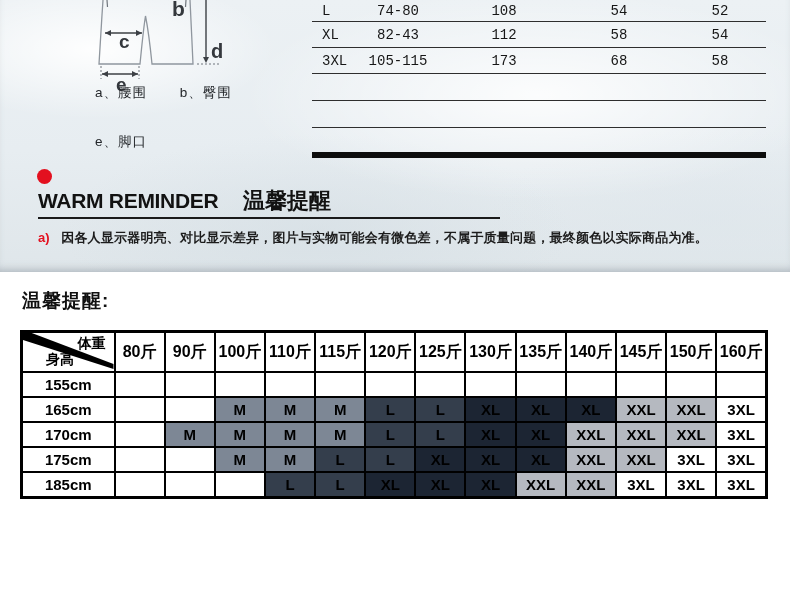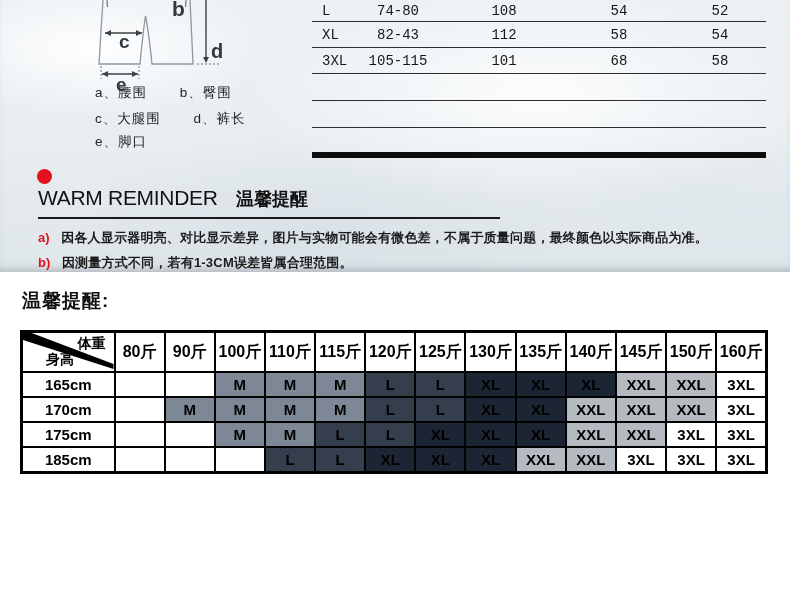--- a/index.html
+++ b/index.html
@@ -32,22 +32,22 @@
   .spec-c0 { width:40px; padding-left:10px; text-align:left; }
   .spec-c1 { width:92px; text-align:center; }
   .spec-c2 { width:120px; text-align:center; }
   .spec-c3 { width:110px; text-align:center; }
   .spec-c4 { width:92px; text-align:center; }
   #spec-bottom-bar { position:absolute; left:312px; top:152px; width:454px; height:6px; background:#0d0d0d; }
 
   
   #warm-dot { position:absolute; left:37px; top:169px; width:15px; height:15px; border-radius:50%; }
   #warm-title { position:absolute; left:38px; top:186px; white-space:nowrap; }
-  #warm-title .en { font-size:21px; font-weight:400; color:#121212; letter-spacing:-0.3px; }
-  #warm-title .zh { font-size:18px; font-weight:700; color:#121212; margin-left:14px; }
+  #warm-title .en { font-size:21px; font-weight:700; color:#121212; letter-spacing:-0.3px; }
+  #warm-title .zh { font-size:22px; font-weight:700; color:#121212; margin-left:20px; }
   #warm-underline { position:absolute; left:38px; top:217px; width:462px; height:2px; background:#1a1a1a; }
   .note-row { position:absolute; left:38px; white-space:nowrap; font-size:13px; }
   .note-marker { font-weight:700; margin-right:8px; }
   .note-text { color:#1c1c1c; font-weight:700; letter-spacing:0.2px; }
 
   
   #size-heading { position:absolute; left:22px; top:288px; font-size:19px; font-weight:800; color:#111; letter-spacing:1px; }
   #size-table-wrap { position:absolute; left:20px; top:330px; }
   #size-table { border-collapse:collapse; table-layout:fixed; width:748px; border:3px solid #000; }
   #size-table th, #size-table td { border:2px solid #000; text-align:center; padding:0; overflow:hidden; font-weight:700; color:#000; }
@@ -86,24 +86,20 @@
       <line x1="41" y1="66" x2="41" y2="79" stroke="#6f757c" stroke-width="1" stroke-dasharray="2,2"></line>
       <line x1="79" y1="66" x2="79" y2="79" stroke="#6f757c" stroke-width="1" stroke-dasharray="2,2"></line>
       <line x1="42" y1="74" x2="78" y2="74" stroke="#3c4045" stroke-width="1.4"></line>
       <path d="M42,74 l6,-3 l0,6 z M78,74 l-6,-3 l0,6 z" fill="#3c4045"></path>
       <text x="56" y="91" font-size="19" font-weight="bold" fill="#34383d">e</text>
     </svg>
 
     <div class="legend-line" style="top:84px;">
       <span class="pair-gap">a、腰围</span>
       <span>b、臀围</span>
-    </div>
-    <div class="legend-line" style="top:110px;">
-      <span class="pair-gap">c、大腿围</span>
-      <span>d、裤长</span>
     </div>
     <div class="legend-line" style="top:133px;">
       <span>e、脚口</span>
     </div>
 
     <div id="spec-table">
         <div class="spec-row first">
           <span class="spec-c0">L</span>
           <span class="spec-c1">74-80</span>
           <span class="spec-c2">108</span>
@@ -113,42 +109,38 @@
         <div class="spec-row">
           <span class="spec-c0">XL</span>
           <span class="spec-c1">82-43</span>
           <span class="spec-c2">112</span>
           <span class="spec-c3">58</span>
           <span class="spec-c4">54</span>
         </div>
         <div class="spec-row">
           <span class="spec-c0">3XL</span>
           <span class="spec-c1">105-115</span>
-          <span class="spec-c2">101</span>
+          <span class="spec-c2">173</span>
           <span class="spec-c3">68</span>
           <span class="spec-c4">58</span>
         </div>
         <div class="spec-row empty-row"></div>
         <div class="spec-row empty-row"></div>
       </div>
     <div id="spec-bottom-bar"></div>
 
     <div id="warm-dot" style="background: rgb(227, 16, 31);"></div>
     <div id="warm-title">
       <span class="en">WARM REMINDER</span>
       <span class="zh">温馨提醒</span>
     </div>
     <div id="warm-underline"></div>
     <div class="note-row" style="top:229px;">
       <span class="note-marker" style="color: rgb(227, 16, 31);">a)</span>
       <span class="note-text">因各人显示器明亮、对比显示差异，图片与实物可能会有微色差，不属于质量问题，最终颜色以实际商品为准。</span>
-    </div>
-    <div class="note-row" style="top:254px;">
-      <span class="note-marker" style="color: rgb(227, 16, 31);">b)</span>
-      <span class="note-text">因测量方式不同，若有1-3CM误差皆属合理范围。</span>
     </div>
   </div>
 
   <div id="size-heading">温馨提醒:</div>
 
   <div id="size-table-wrap">
     <table id="size-table">
       <thead>
         <tr class="hdr">
           <th class="corner">
@@ -171,20 +163,36 @@
             <th>130斤</th>
             <th>135斤</th>
             <th>140斤</th>
             <th>145斤</th>
             <th>150斤</th>
             <th>160斤</th>
           </tr>
       </thead>
       <tbody>
 
+      <tr class="body-row">
+            <th class="row-label">155cm</th>
+            <td style="background: rgb(255, 255, 255);"></td>
+            <td style="background: rgb(255, 255, 255);"></td>
+            <td style="background: rgb(255, 255, 255);"></td>
+            <td style="background: rgb(255, 255, 255);"></td>
+            <td style="background: rgb(255, 255, 255);"></td>
+            <td style="background: rgb(255, 255, 255);"></td>
+            <td style="background: rgb(255, 255, 255);"></td>
+            <td style="background: rgb(255, 255, 255);"></td>
+            <td style="background: rgb(255, 255, 255);"></td>
+            <td style="background: rgb(255, 255, 255);"></td>
+            <td style="background: rgb(255, 255, 255);"></td>
+            <td style="background: rgb(255, 255, 255);"></td>
+            <td style="background: rgb(255, 255, 255);"></td>
+          </tr>
           <tr class="body-row">
             <th class="row-label">165cm</th>
             <td style="background: rgb(255, 255, 255);"></td>
             <td style="background: rgb(255, 255, 255);"></td>
             <td style="background: rgb(125, 135, 149);">M</td>
             <td style="background: rgb(125, 135, 149);">M</td>
             <td style="background: rgb(125, 135, 149);">M</td>
             <td style="background: rgb(52, 62, 76);">L</td>
             <td style="background: rgb(52, 62, 76);">L</td>
             <td style="background: rgb(28, 37, 51);">XL</td>

